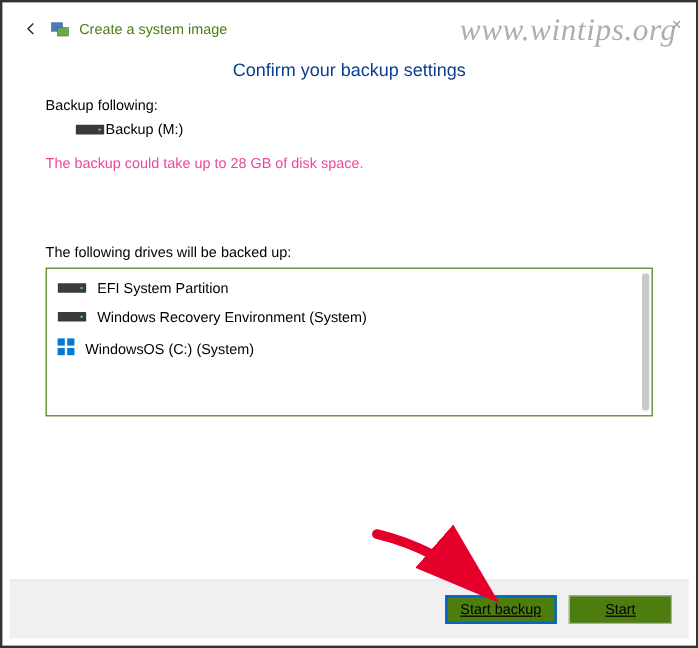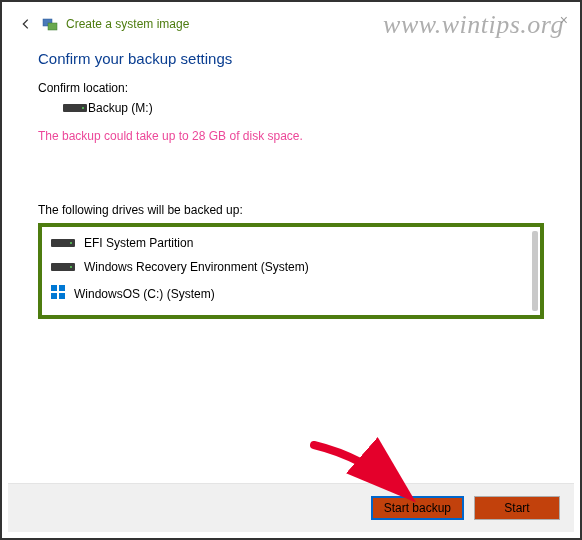--- a/index.html
+++ b/index.html
@@ -55,37 +55,38 @@
   }
   .content {
     padding: 12px 30px 0 30px;
     flex: 1;
   }
   .heading {
     color: #0a3e91;
     font-size: 15px;
     font-weight: 400;
     margin-bottom: 14px;
+    text-align: center;
   }
   .label-row { font-size: 12px; color: #000; margin-bottom: 6px; }
   .location-row {
     display: flex; align-items: center; 
     padding-left: 24px;
     margin-bottom: 14px;
   }
   .drive-icon {
     width: 26px; height: 14px;
     display: inline-flex; align-items: center; justify-content: center;
   }
   .drive-icon svg { width: 24px; height: 12px; }
   .size-note { font-size: 12px; color: #ec4899; margin-bottom: 60px; }
   .list-label { font-size: 12px; color: #000000; margin-bottom: 6px; }
   .drive-list {
-    border: 4px solid #4d7c0f;
-    height: 96px;
+    border: 1px solid #4d7c0f;
+    height: 124px;
     position: relative;
     padding: 4px 18px 4px 6px;
     overflow: hidden;
   }
   .drive-item {
     display: flex; align-items: center; gap: 8px;
     padding: 5px 2px;
     font-size: 12px;
   }
   .scrollbar {
@@ -100,24 +101,25 @@
     padding: 12px 14px;
     display: flex;
     justify-content: flex-end;
     gap: 10px;
     border-top: 1px solid #e4e4e4;
   }
   .btn {
     min-width: 86px;
     padding: 4px 12px;
     font-size: 12px;
-    background: #c2410c;
+    background: #4d7c0f;
     border: 1px solid #adadad;
     cursor: pointer;
     text-align: center;
+    text-decoration: underline;
   }
   .btn.primary {
     border: 2px solid #0066cc;
     padding: 3px 11px;
   }
   .arrow-annotation {
     position: absolute;
     bottom: 22px;
     right: 150px;
     pointer-events: none;
@@ -145,21 +147,21 @@
       </svg>
     </span>
     <span class="title-text">Create a system image</span>
   </div>
 
   <div class="watermark">www.wintips.org</div>
 
   <div class="content">
     <div class="heading">Confirm your backup settings</div>
 
-    <div class="label-row">Confirm location:</div>
+    <div class="label-row">Backup following:</div>
     <div class="location-row">
       <span class="drive-icon">
         <svg viewBox="0 0 24 12">
           <rect x="0" y="2" width="24" height="8" rx="1" fill="#3a3a3a"></rect>
           <circle cx="20" cy="6" r="1" fill="#5bd65b"></circle>
         </svg>
       </span>
       <span>Backup (M:)</span>
     </div>
 

